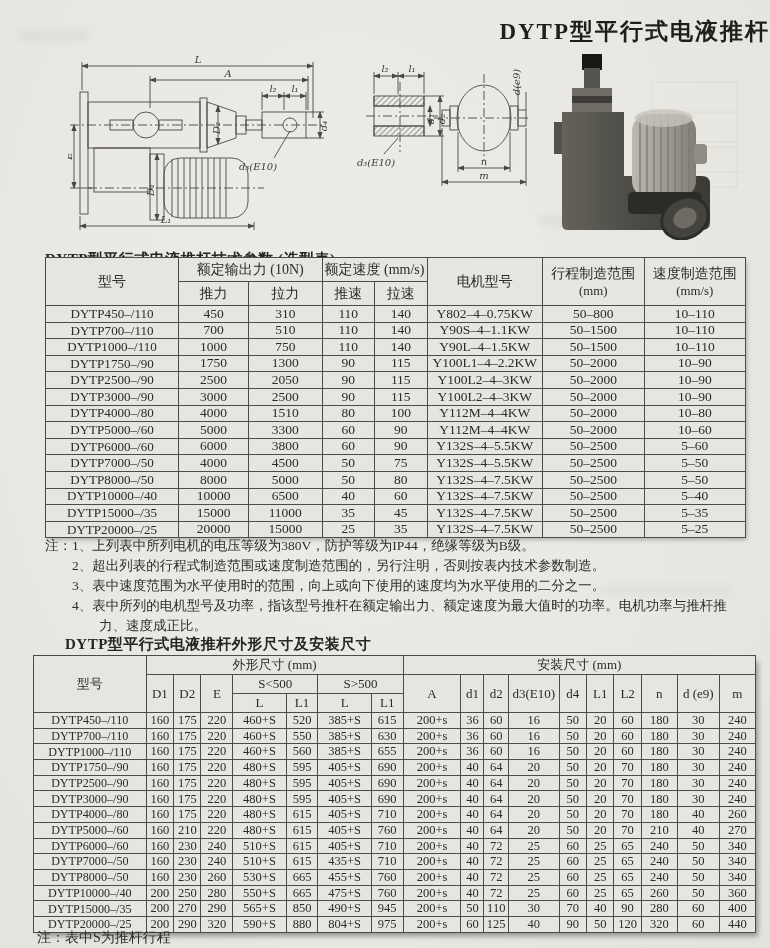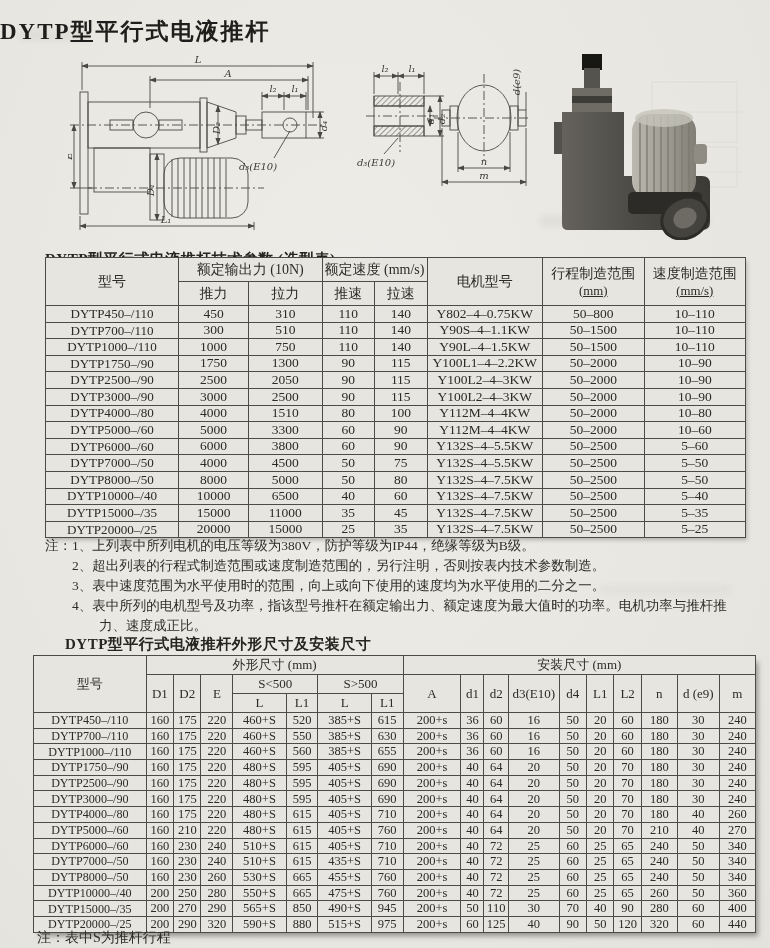--- a/index.html
+++ b/index.html
@@ -3,21 +3,21 @@
 <meta charset="utf-8">
 <style>
   html,body{margin:0;padding:0;}
   body{
     width:770px;height:948px;position:relative;overflow:hidden;
     background:radial-gradient(ellipse at 45% 35%, #edece8 0%, #e8e7e2 60%, #e3e2dc 100%);
     font-family:"Liberation Serif","DejaVu Serif",serif;
     color:#2e2d2a;
   }
   .page-title{
-    position:absolute;top:16px;left:0;width:100%;text-align:left;
+    position:absolute;top:16px;left:0;width:100%;text-align:right;
     font-size:23px;font-weight:bold;letter-spacing:2px;color:#1f1e1c;margin:0;
   }
   .figure-row{position:absolute;top:52px;left:0;width:770px;height:188px;}
   .drawing{position:absolute;left:68px;top:4px;}
   .photo{position:absolute;left:532px;top:0px;}
   .sec-title{
     position:absolute;font-size:15px;font-weight:bold;color:#26251f;letter-spacing:0.5px;
   }
   .sec-title.t1{top:250px;left:45px;}
   .sec-title.t2{top:635px;left:37px;margin-left:28px;}
@@ -28,21 +28,21 @@
   }
   table.spec{position:absolute;top:257px;left:45px;width:701px;font-size:13.5px;
     box-shadow:2px 3px 4px -1px rgba(80,78,72,.35);}
   table.spec thead th{height:23px;font-size:14px;}
   table.spec tbody td{height:15.6px;line-height:1.05;}
   table.dims{position:absolute;top:655px;left:33px;width:723px;font-size:12.5px;
     box-shadow:4px 5px 5px -2px rgba(70,68,62,.5);}
   table.dims thead th{height:18px;font-size:13px;}
   table.dims tbody td{height:14.7px;line-height:1.0;}
   td.model{font-size:0.97em;}
-  .unit-line{font-size:0.92em;text-decoration:underline;}
+  .unit-line{font-size:0.92em;}
   .notes{position:absolute;top:536px;left:45px;width:685px;font-size:13.5px;line-height:1.48;display:flex;}
   .notes-label{flex:none;}
   .notes-items{flex:1;}
   .note-item{padding-left:2em;text-indent:-2em;}
   .footnote{position:absolute;top:929px;left:37px;font-size:14px;}
   svg text{font-family:"DejaVu Serif","Liberation Serif",serif;fill:#3c3a36;}
   .bleed{position:absolute;background:#8a887f;filter:blur(3px);opacity:.10;border-radius:2px;}
   .b1{top:30px;left:18px;width:70px;height:11px;}
   .b2{top:215px;left:540px;width:170px;height:12px;}
   .b3{top:585px;left:600px;width:130px;height:10px;opacity:.07;}
@@ -312,21 +312,21 @@
           <td class="">450</td>
           <td class="">310</td>
           <td class="">110</td>
           <td class="">140</td>
           <td class="">Y802–4–0.75KW</td>
           <td class="">50–800</td>
           <td class="">10–110</td>
         </tr>
         <tr>
           <td class="model">DYTP700–/110</td>
-          <td class="">300</td>
+          <td class="">700</td>
           <td class="">510</td>
           <td class="">110</td>
           <td class="">140</td>
           <td class="">Y90S–4–1.1KW</td>
           <td class="">50–1500</td>
           <td class="">10–110</td>
         </tr>
         <tr>
           <td class="model">DYTP1000–/110</td>
           <td class="">1000</td>
@@ -774,21 +774,21 @@
           <td class="">60</td>
           <td class="">400</td>
         </tr>
         <tr>
           <td class="model">DYTP20000–/25</td>
           <td class="">200</td>
           <td class="">290</td>
           <td class="">320</td>
           <td class="">590+S</td>
           <td class="">880</td>
-          <td class="">515+S</td>
+          <td class="">804+S</td>
           <td class="">975</td>
           <td class="">200+s</td>
           <td class="">60</td>
           <td class="">125</td>
           <td class="">40</td>
           <td class="">90</td>
           <td class="">50</td>
           <td class="">120</td>
           <td class="">320</td>
           <td class="">60</td>

